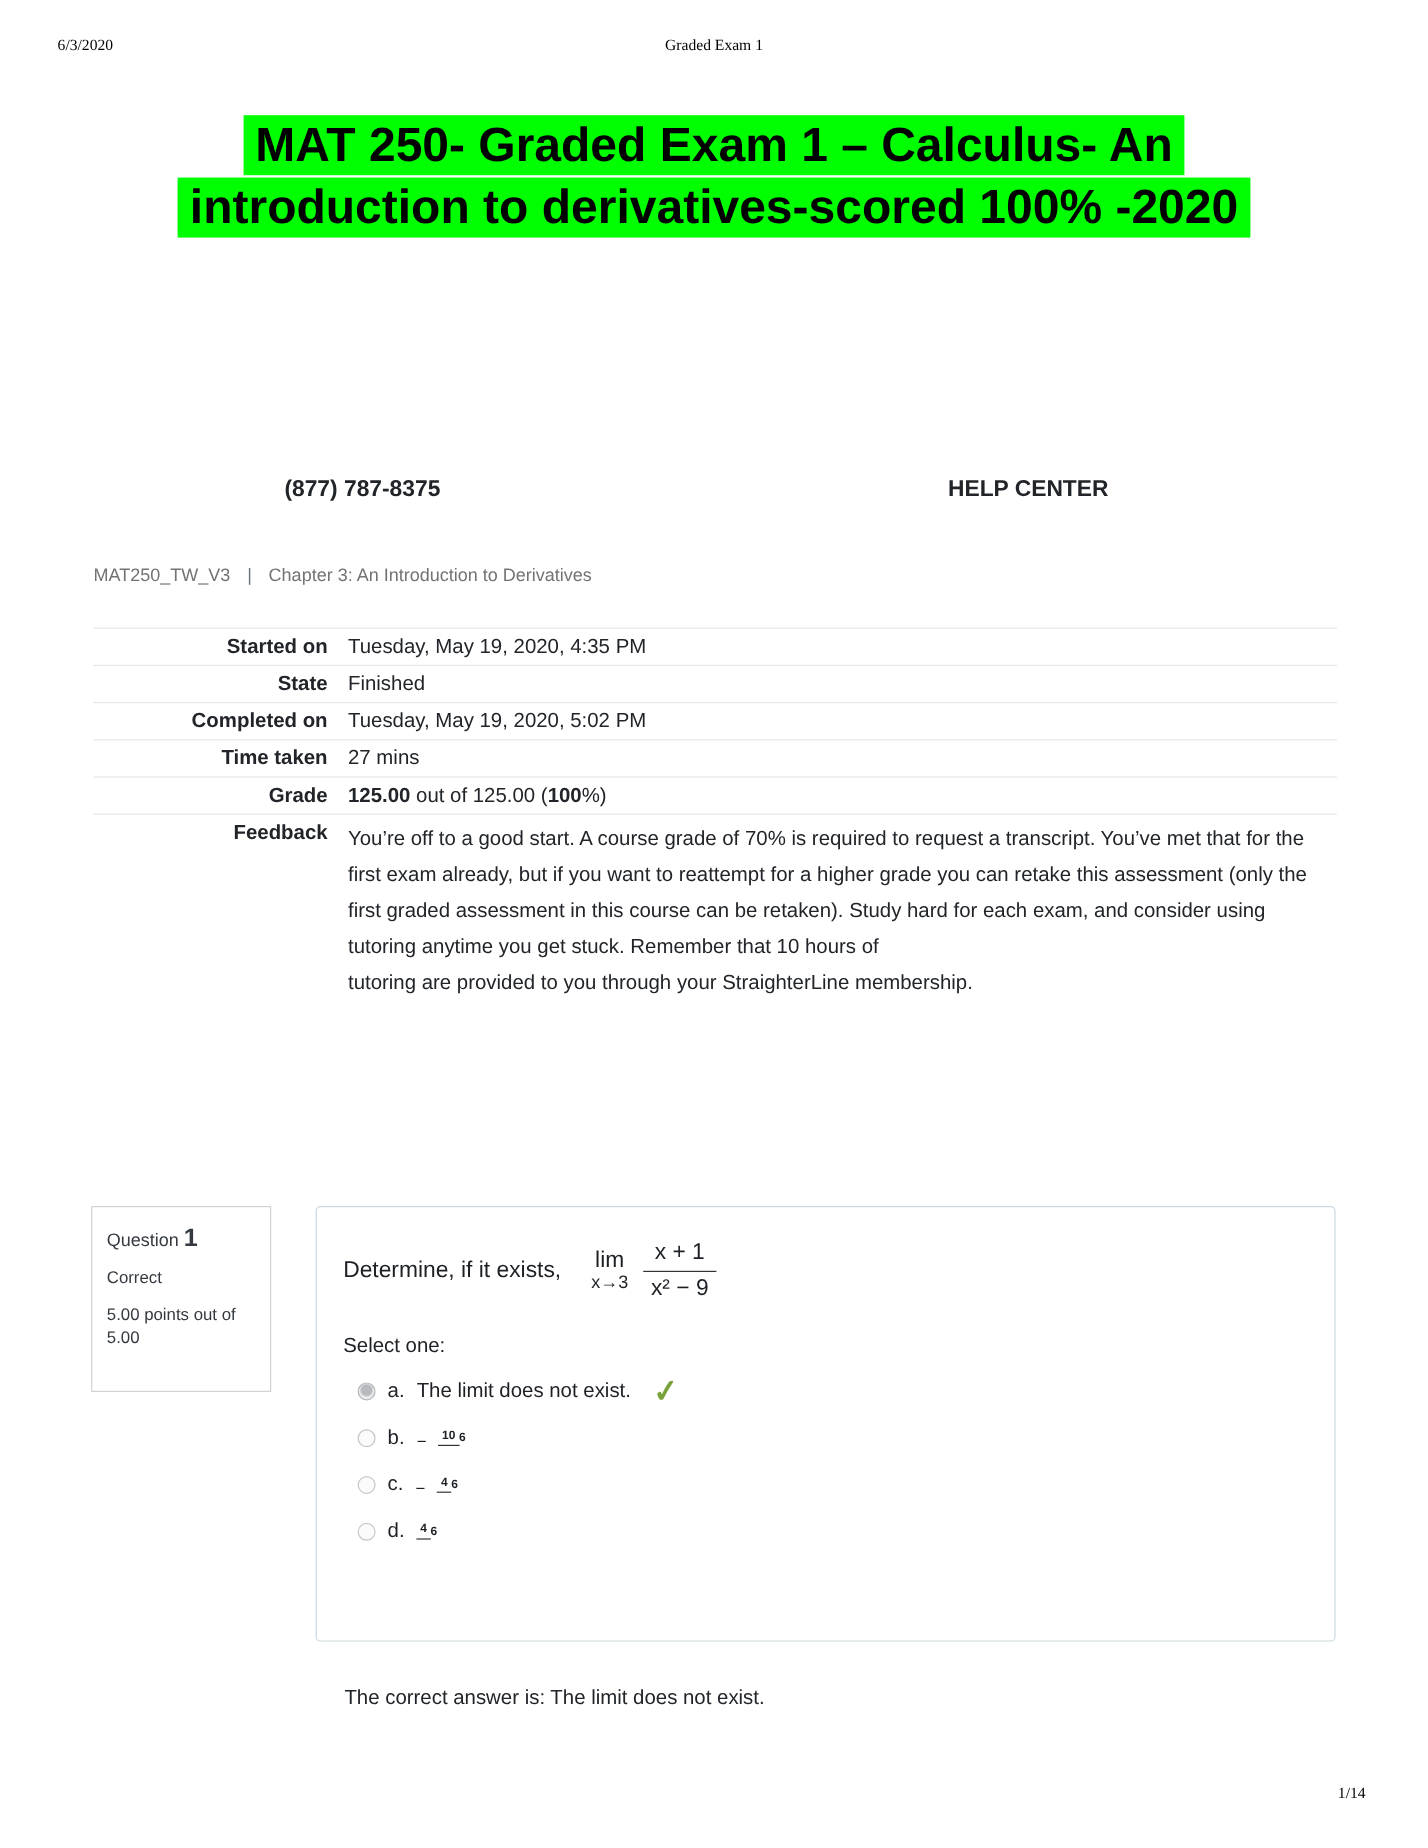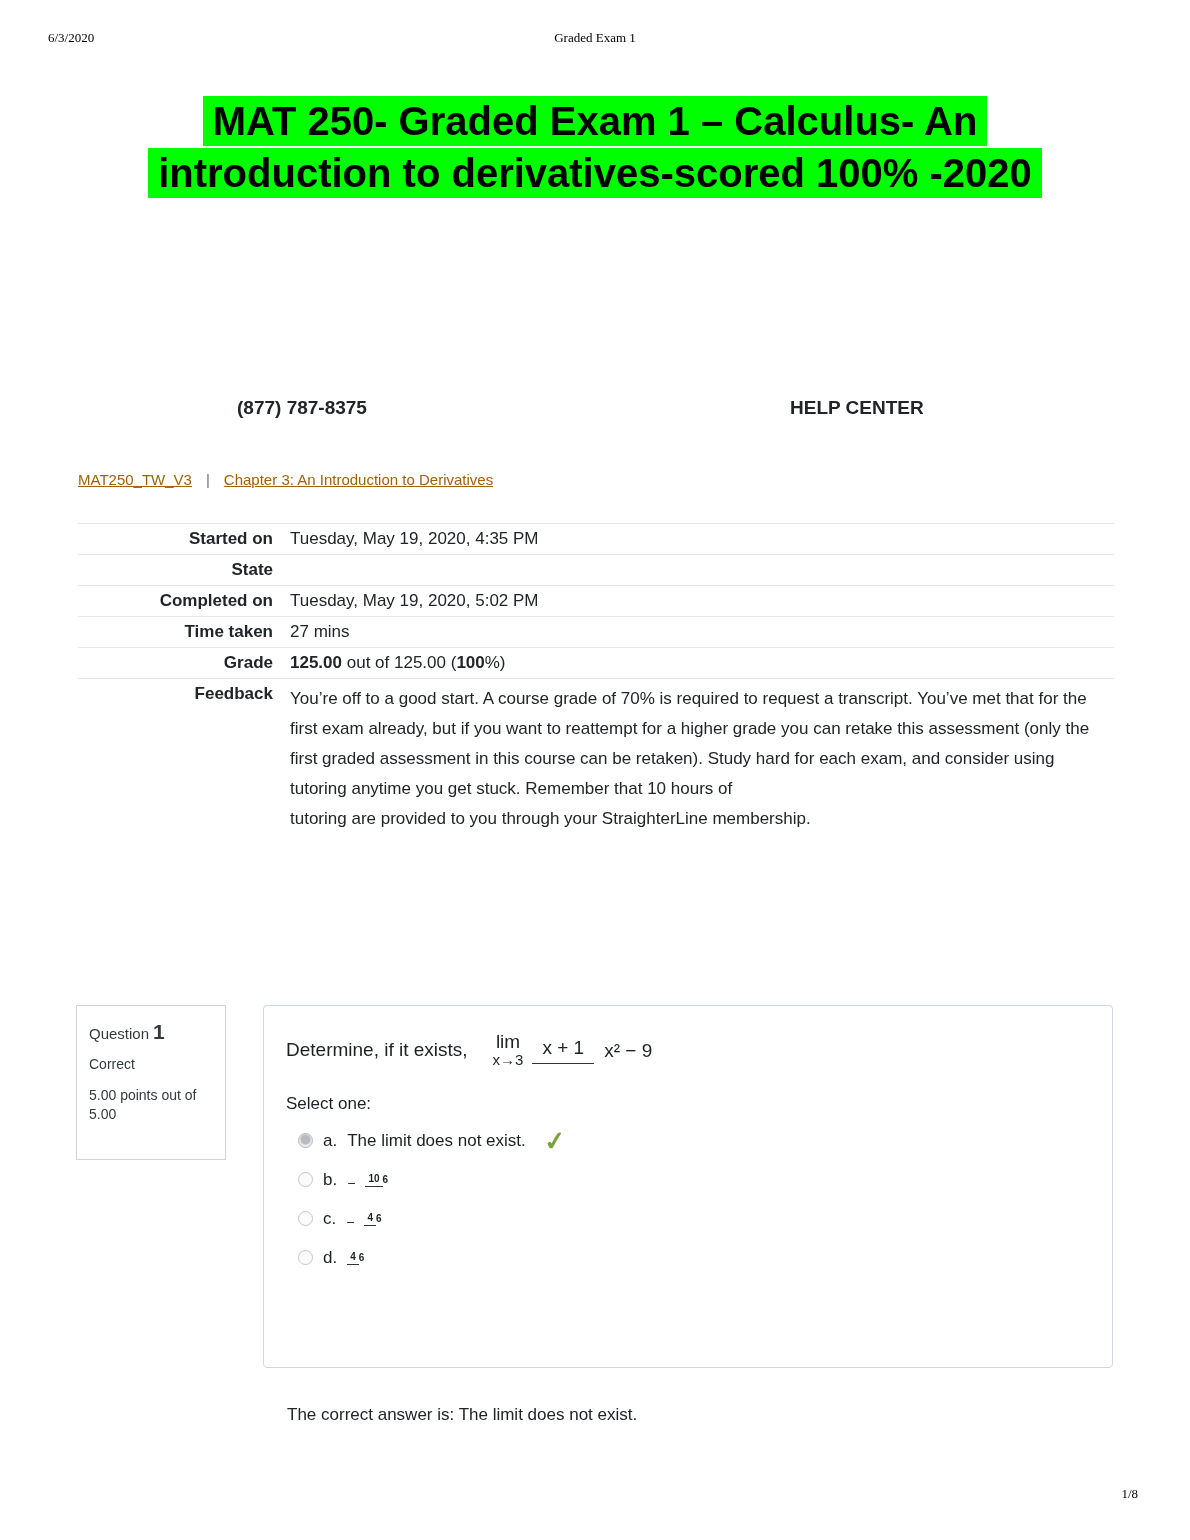--- a/index.html
+++ b/index.html
@@ -48,21 +48,21 @@
     position: absolute; top: 397px; left: 790px;
     font-size: 19px; font-weight: bold; color: #212529; text-decoration: none;
     cursor: pointer;
   }
 
   
   .breadcrumb {
     position: absolute; top: 471px; left: 78px;
     font-size: 15px; color: #343a40;
   }
-  .breadcrumb a { color: #a16207; text-decoration: underline; cursor: pointer; }
+  .breadcrumb a { color: #737373; cursor: pointer; }
   .breadcrumb .sep { margin: 0 14px; color: #6c757d; }
 
   
   .summary {
     position: absolute; top: 523px; left: 78px; width: 1036px;
     font-size: 17px;
   }
   .summary-row {
     display: flex; border-top: 1px solid #e4e7e9; padding: 5px 0;
   }
@@ -96,21 +96,21 @@
     padding: 26px 22px;
   }
 
   .prompt-row {
     display: flex; align-items: center; gap: 9px;
     font-size: 19px; color: #1d2125;
   }
   .lim { display: inline-flex; flex-direction: column; align-items: center; line-height: 1.05; margin-left: 16px; }
   .lim-word { font-size: 19px; }
   .lim-sub { font-size: 15px; }
-  .frac { display: inline-flex; flex-direction: row; align-items: center; font-size: 19px; line-height: 1.3; }
+  .frac { display: inline-flex; flex-direction: column; align-items: center; font-size: 19px; line-height: 1.3; }
   .frac-num { padding: 0 10px 2px 10px; border-bottom: 1.5px solid #333; }
   .frac-den { padding: 2px 10px 0 10px; }
 
   .select-one { margin-top: 26px; font-size: 17px; }
 
   .options { margin-top: 14px; margin-left: 12px; }
   .opt { display: flex; align-items: center; gap: 10px; margin-bottom: 13px; min-height: 26px; cursor: pointer; }
   .radio {
     width: 15px; height: 15px; border-radius: 50%;
     border: 1px solid #c6c6c6; background: #fbfbfb; flex-shrink: 0;
@@ -136,41 +136,42 @@
   .answer-line {
     position: absolute; top: 1405px; left: 287px;
     font-size: 17px; color: #212529;
   }
 </style>
 </head>
 <body>
 
 <span class="print-date">6/3/2020</span>
 <span class="print-title">Graded Exam 1</span>
-<span class="print-page">1/8</span>
+<span class="print-page">1/14</span>
 
 <div class="title-block">
   <div class="title-line"><span class="hl">MAT 250- Graded Exam 1 – Calculus- An</span></div>
   <div class="title-line"><span class="hl">introduction to derivatives-scored 100% -2020</span></div>
 </div>
 
 <span class="phone">(877) 787-8375</span>
 <a class="help-center">HELP CENTER</a>
 
 <div class="breadcrumb">
   <a>MAT250_TW_V3</a><span class="sep">|</span><a>Chapter 3: An Introduction to Derivatives</a>
 </div>
 
 <div class="summary">
   <div class="summary-row">
     <div class="summary-label">Started on</div>
     <div class="summary-value">Tuesday, May 19, 2020, 4:35 PM</div>
   </div>
   <div class="summary-row">
     <div class="summary-label">State</div>
+    <div class="summary-value">Finished</div>
   </div>
   <div class="summary-row">
     <div class="summary-label">Completed on</div>
     <div class="summary-value">Tuesday, May 19, 2020, 5:02 PM</div>
   </div>
   <div class="summary-row">
     <div class="summary-label">Time taken</div>
     <div class="summary-value">27 mins</div>
   </div>
   <div class="summary-row">

